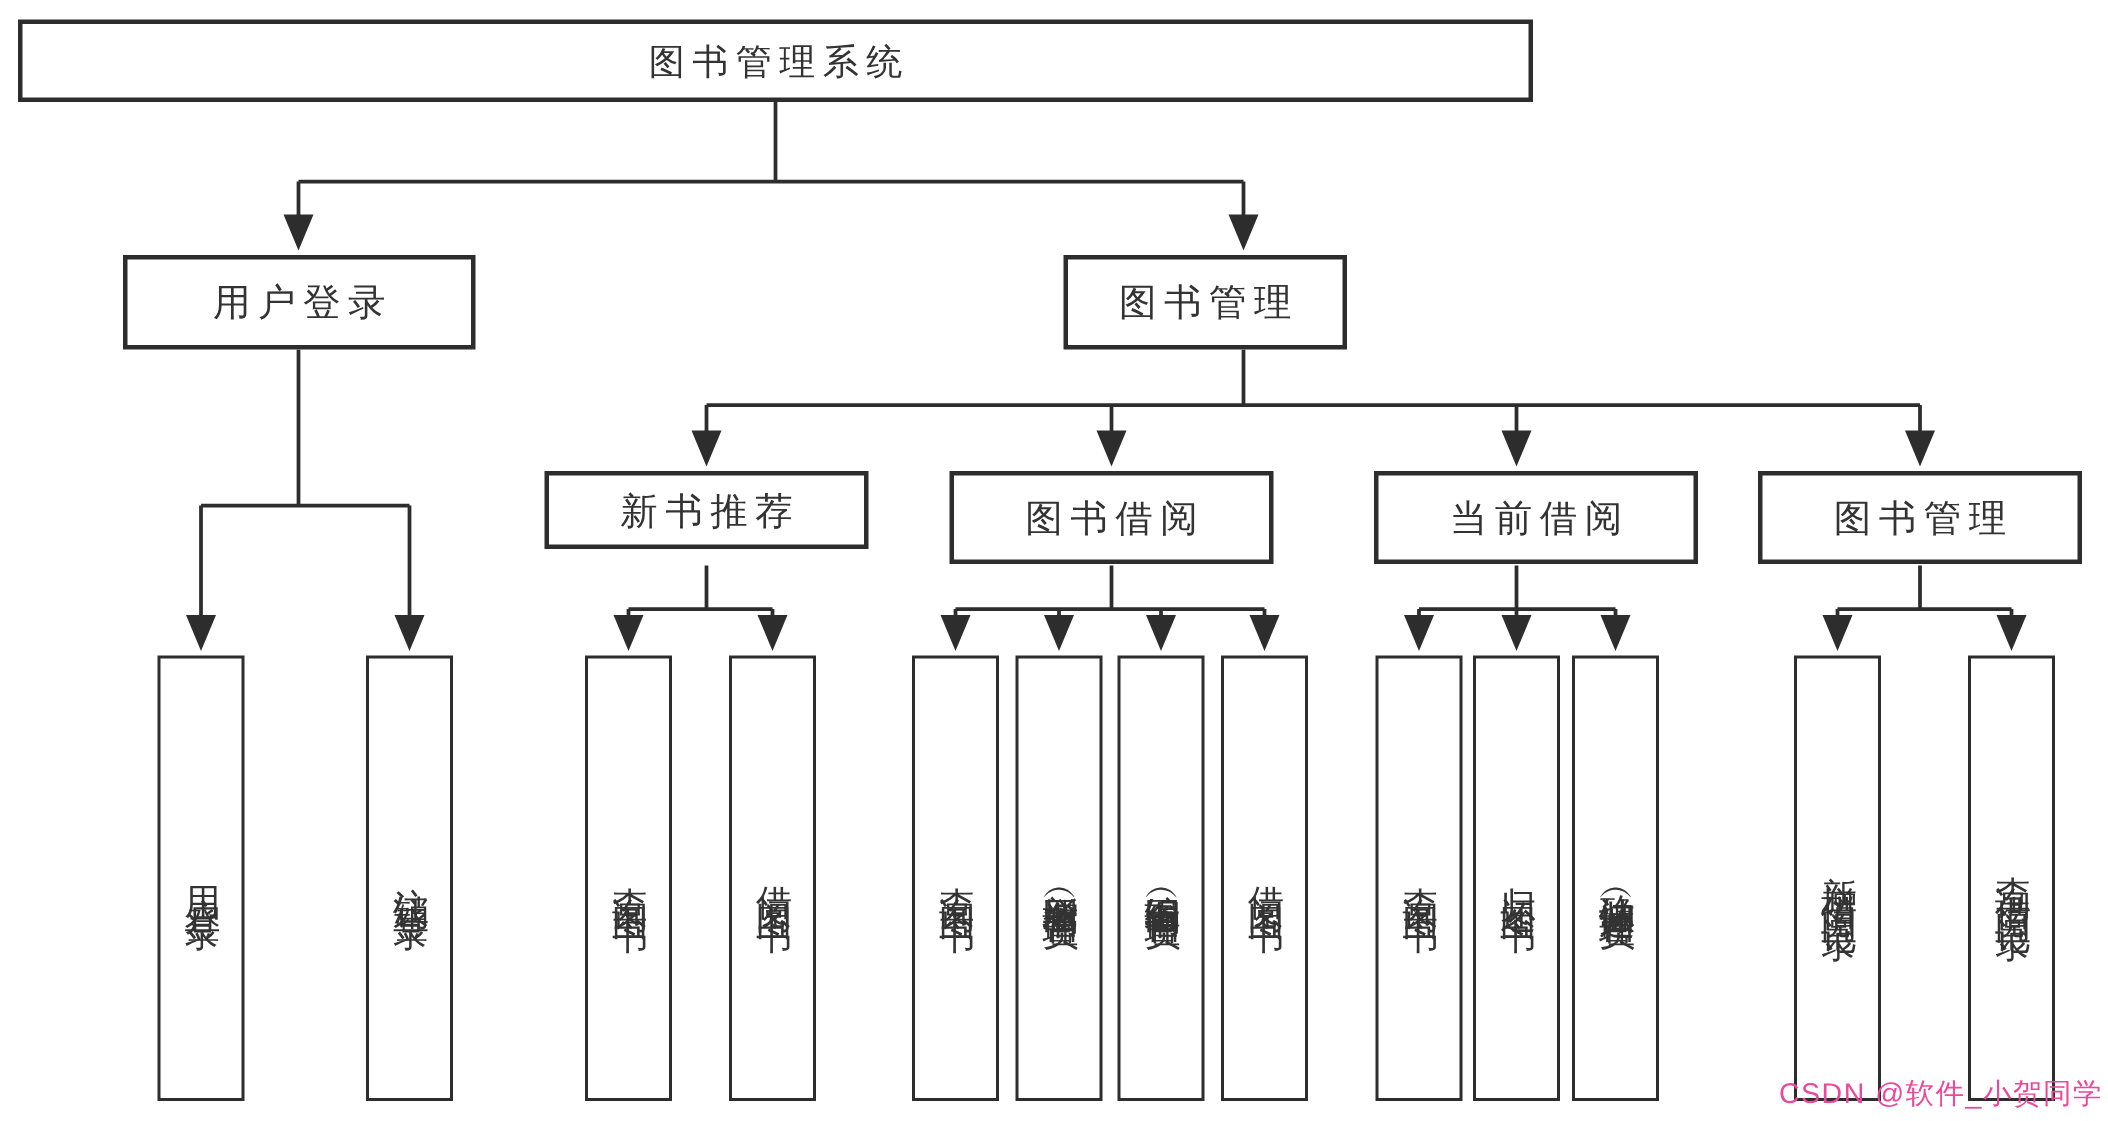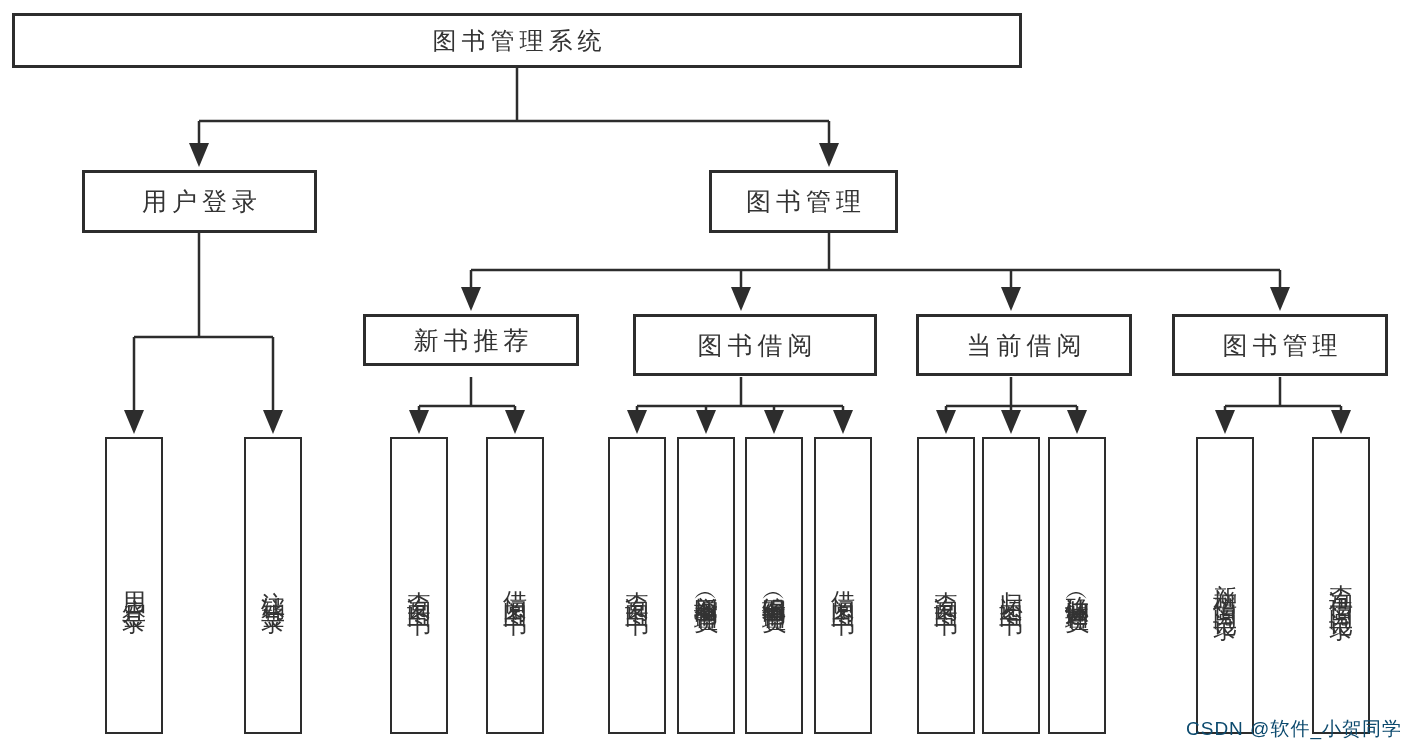--- a/index.html
+++ b/index.html
@@ -61,21 +61,21 @@
   }
   .root-box {
     font-size: 24px;
   }
   #watermark {
     position: absolute;
     left: 1186px;
     top: 716px;
     width: 212px;
     font-size: 19px;
-    color: #0c4a6e;
+    color: #ec4899;
     letter-spacing: 1px;
     white-space: nowrap;
     text-align: right;
   }
 </style>
 </head>
 <body>
 
 <div id="canvas">
 
@@ -136,21 +136,21 @@
   <div class="box hbox" style="left:82px; top:170px; width:235px; height:63px;">
     <span class="lbl">用户登录</span>
   </div>
   <div class="box hbox" style="left:709px; top:170px; width:189px; height:63px;">
     <span class="lbl">图书管理</span>
   </div>
 
   <div class="box hbox" style="left:363px; top:314px; width:216px; height:52px;">
     <span class="lbl">新书推荐</span>
   </div>
-  <div class="box hbox" style="left:633px; top:314px; width:244px; height:62px;">
+  <div class="box hbox" style="left:633px; top:314px; width:216px; height:62px;">
     <span class="lbl">图书借阅</span>
   </div>
   <div class="box hbox" style="left:903px; top:314px; width:216px; height:62px;margin-left:13px;">
     <span class="lbl">当前借阅</span>
   </div>
   <div class="box hbox" style="left:1172px; top:314px; width:216px; height:62px;">
     <span class="lbl">图书管理</span>
   </div>
 
   <div class="box vbox" style="left:105px; top:437px; width:58px; height:297px;">

